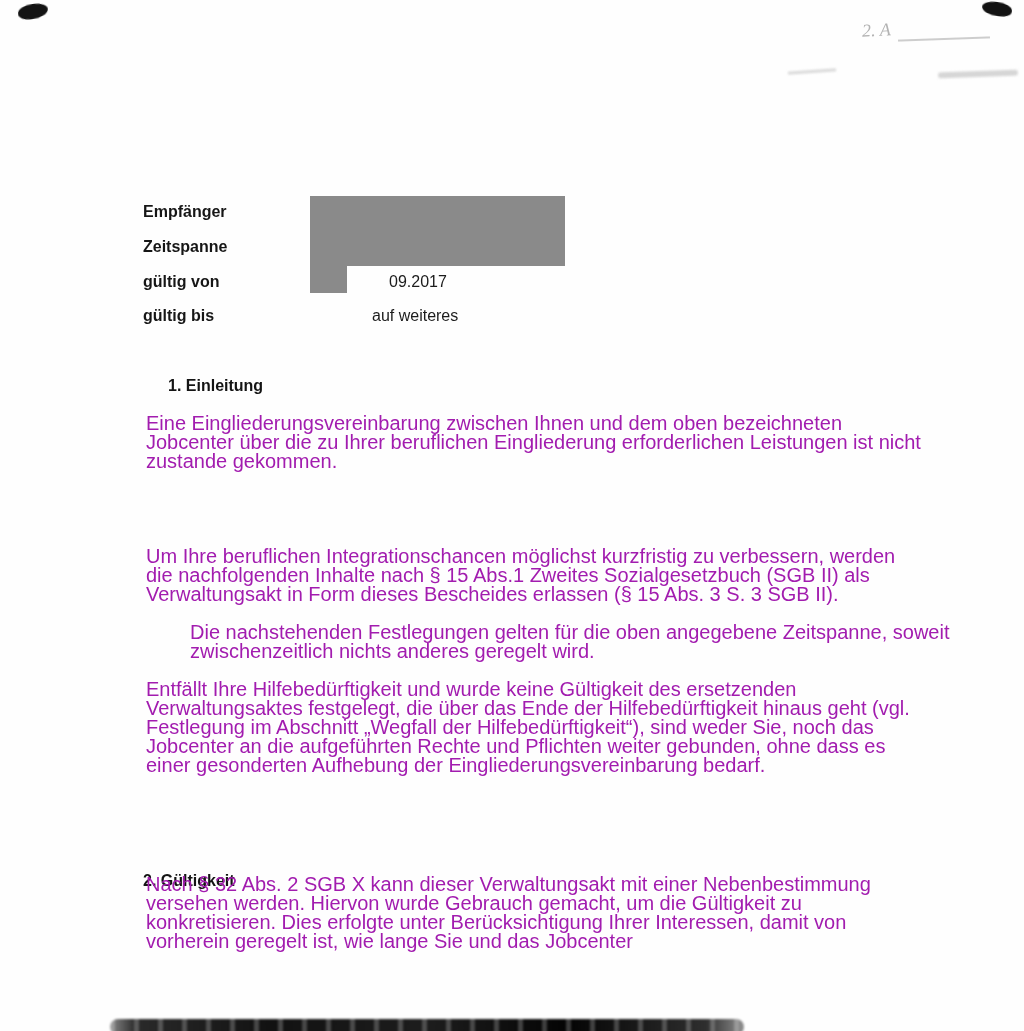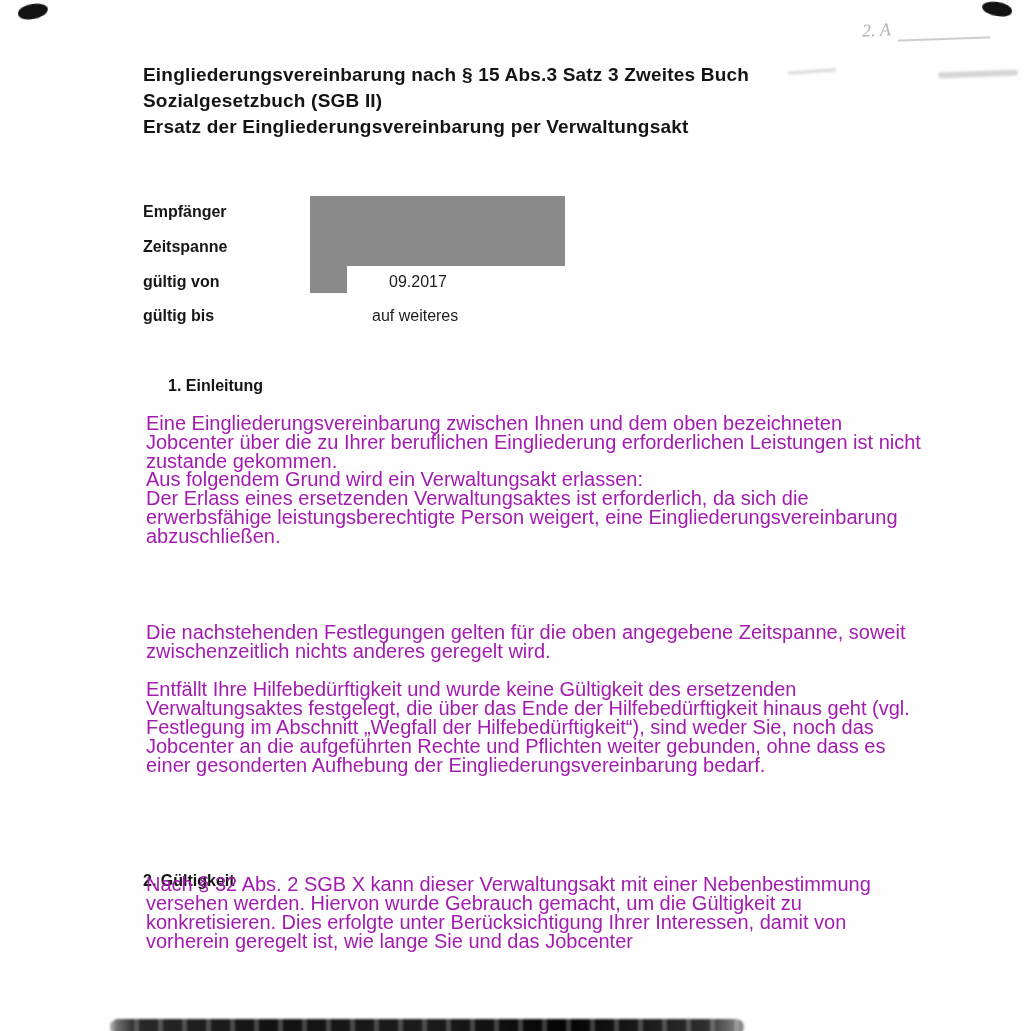--- a/index.html
+++ b/index.html
@@ -136,43 +136,37 @@
 
 <div class="scan-page">
 
   <div class="corner-mark corner-tl"></div>
   <div class="corner-mark corner-tr"></div>
   <div class="handwriting">2. A</div>
   <div class="hand-stroke"></div>
   <div class="title-smudge"></div>
   <div class="edge-smudge"></div>
 
-  <div class="doc-title">
-    <div>Eingliederungsvereinbarung nach § 15 Abs.3 Satz 3 Zweites Buch</div>
-    <div>Sozialgesetzbuch (SGB II)</div>
-    <div>Ersatz der Eingliederungsvereinbarung per Verwaltungsakt</div>
-  </div>
 
   <div class="meta-label" style="top:203px;">Empfänger</div>
   <div class="meta-label" style="top:238px;">Zeitspanne</div>
   <div class="meta-label" style="top:273px;">gültig von</div>
   <div class="meta-label" style="top:307px;">gültig bis</div>
 
   <div class="redaction" style="left:310px; top:196px; width:255px; height:70px;"></div>
   <div class="redaction" style="left:310px; top:266px; width:37px; height:27px;"></div>
 
   <div class="meta-value" style="left:347px; top:273px;">09.2017</div>
   <div class="meta-value" style="left:330px; top:307px;">auf weiteres</div>
 
   <div class="section-heading" style="top:377px;margin-left:25px;">1. Einleitung</div>
 
   <div class="para" style="top:414px;">Eine Eingliederungsvereinbarung zwischen Ihnen und dem oben bezeichneten Jobcenter über die zu Ihrer beruflichen Eingliederung erforderlichen Leistungen ist nicht zustande gekommen.</div>
-  <div class="para" style="top:470px;">Aus folgendem Grund wird ein Verwaltungsakt erlassen:
-Der Erlass eines ersetzenden Verwaltungsaktes ist erforderlich, da sich die erwerbsfähige leistungsberechtigte Person weigert, eine Eingliederungsvereinbarung abzuschließen.</div>
-  <div class="para" style="top:623px;">Die nachstehenden Festlegungen gelten für die oben angegebene Zeitspanne, soweit zwischenzeitlich nichts anderes geregelt wird.</div>
+  <div class="para" style="top:547px;">Um Ihre beruflichen Integrationschancen möglichst kurzfristig zu verbessern, werden die nachfolgenden Inhalte nach § 15 Abs.1 Zweites Sozialgesetzbuch (SGB II) als Verwaltungsakt in Form dieses Bescheides erlassen (§ 15 Abs. 3 S. 3 SGB II).</div>
+  <div class="para" style="top:623px;margin-left:44px;">Die nachstehenden Festlegungen gelten für die oben angegebene Zeitspanne, soweit zwischenzeitlich nichts anderes geregelt wird.</div>
   <div class="para" style="top:680px;">Entfällt Ihre Hilfebedürftigkeit und wurde keine Gültigkeit des ersetzenden Verwaltungsaktes festgelegt, die über das Ende der Hilfebedürftigkeit hinaus geht (vgl. Festlegung im Abschnitt „Wegfall der Hilfebedürftigkeit“), sind weder Sie, noch das Jobcenter an die aufgeführten Rechte und Pflichten weiter gebunden, ohne dass es einer gesonderten Aufhebung der Eingliederungsvereinbarung bedarf.</div>
 
   <div class="section-heading" style="top:838px;margin-top:34px;">2. Gültigkeit</div>
 
   <div class="para" style="top:875px;">Nach § 32 Abs. 2 SGB X kann dieser Verwaltungsakt mit einer Nebenbestimmung versehen werden. Hiervon wurde Gebrauch gemacht, um die Gültigkeit zu konkretisieren. Dies erfolgte unter Berücksichtigung Ihrer Interessen, damit von vorherein geregelt ist, wie lange Sie und das Jobcenter</div>
 
   <div class="bottom-scan-bar"></div>
 
 </div>
 

